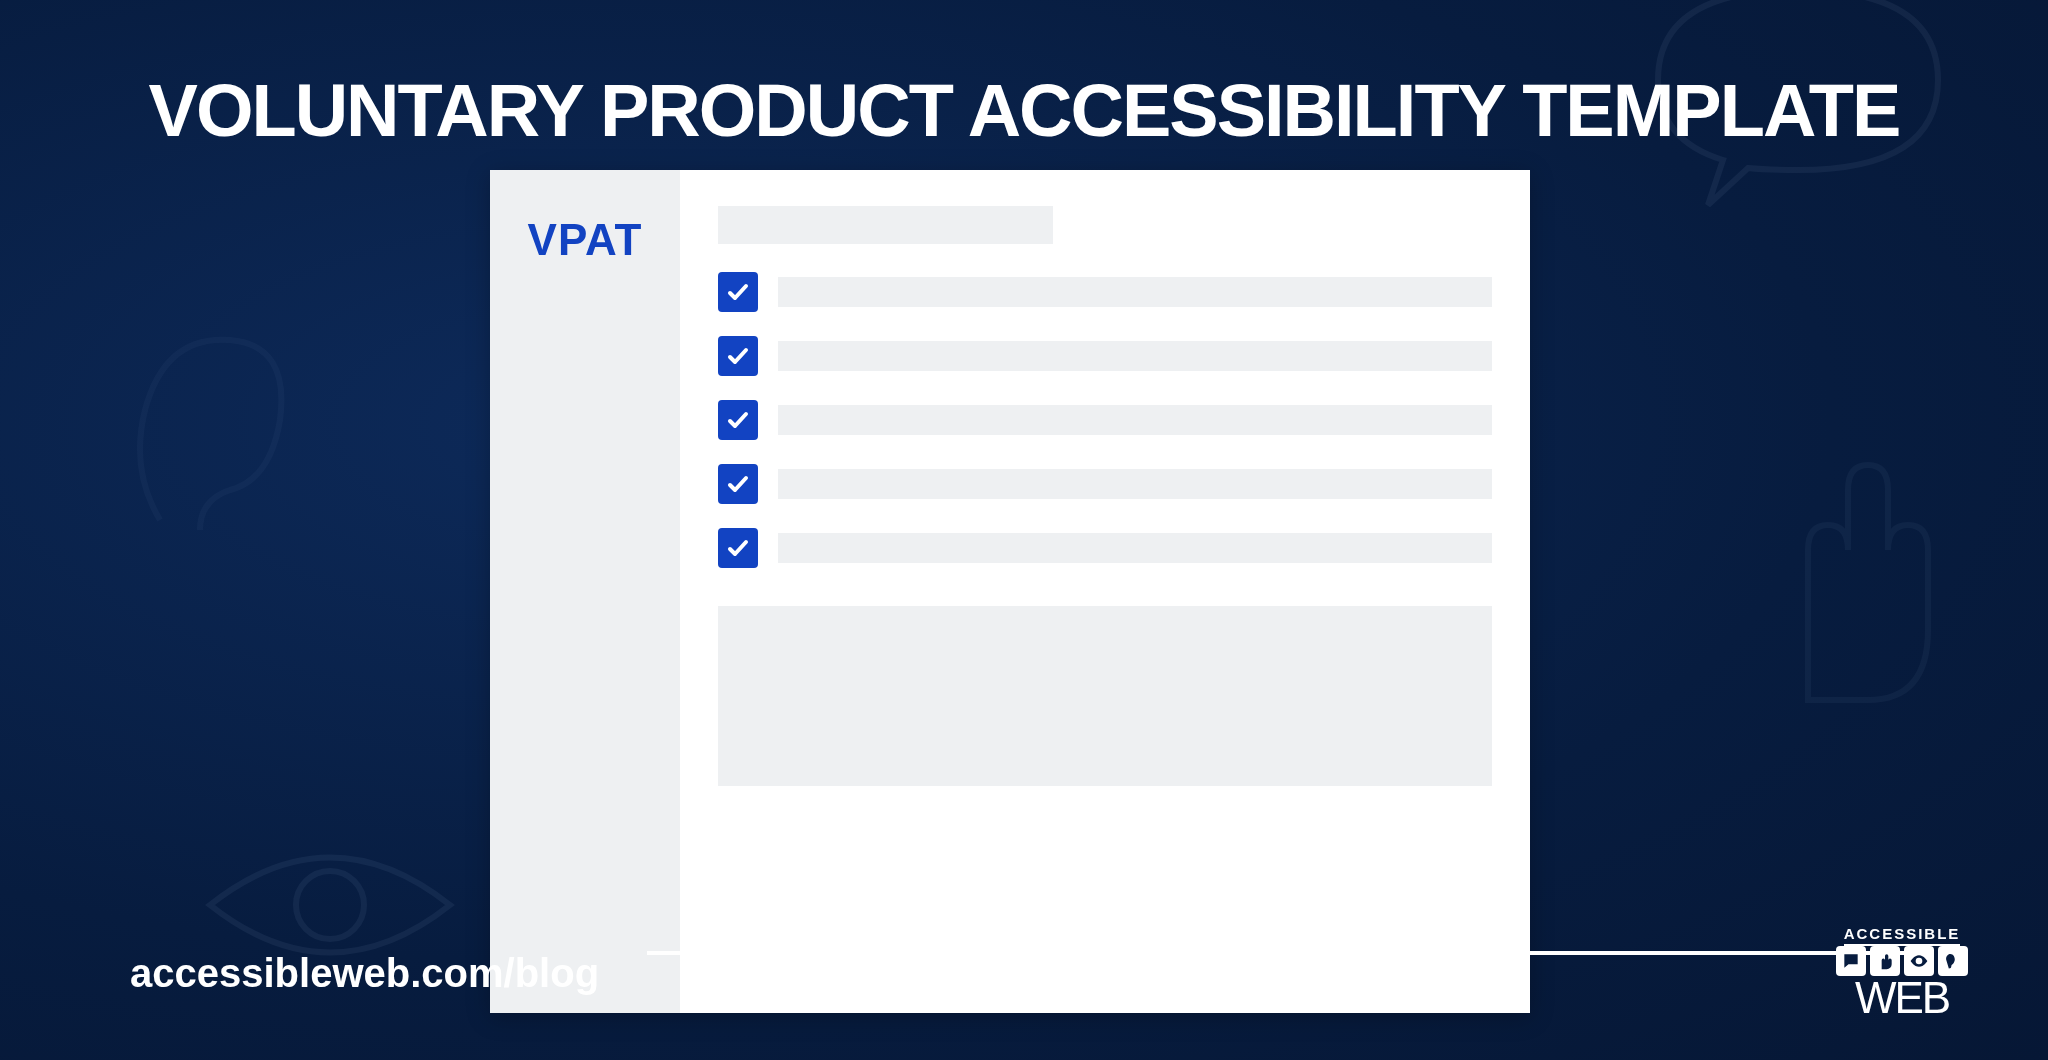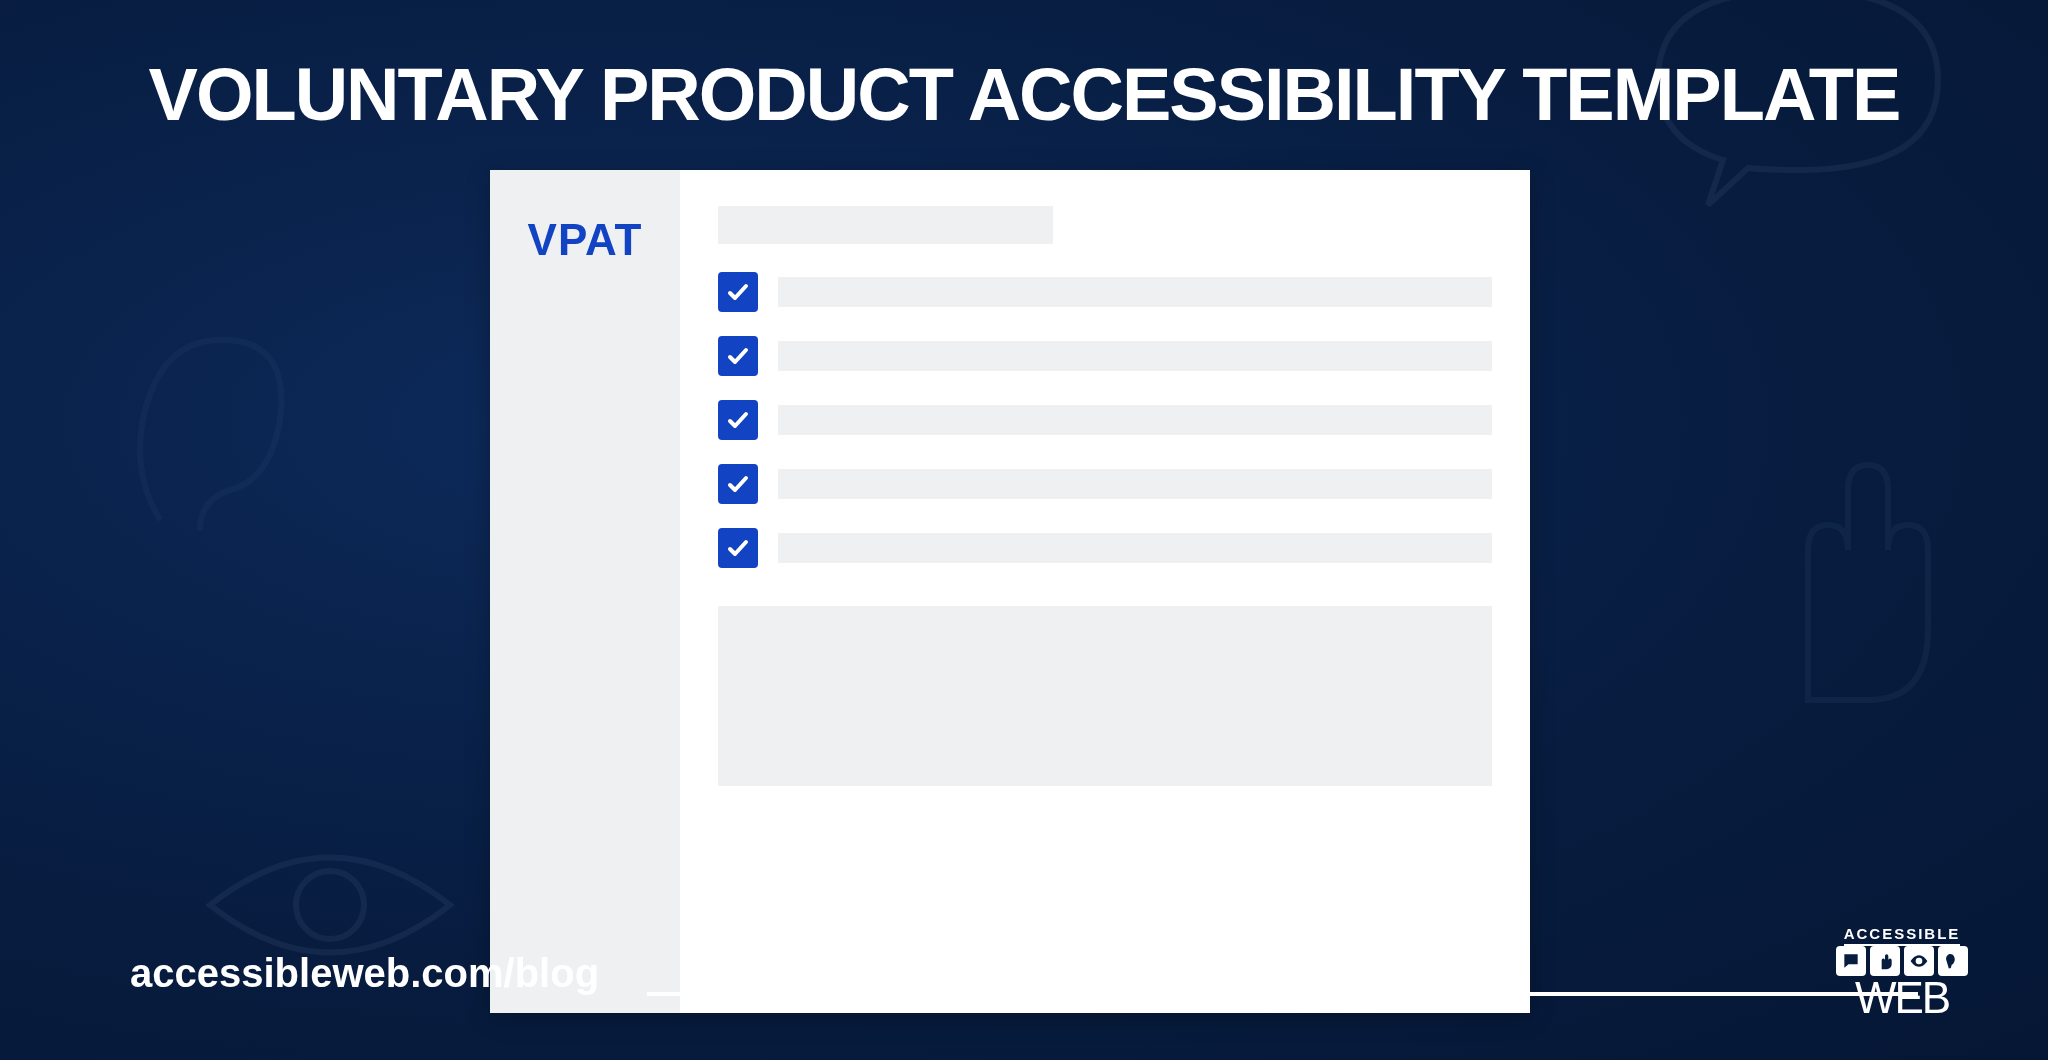--- a/index.html
+++ b/index.html
@@ -15,21 +15,21 @@
   .deco { position: absolute; opacity: 0.07; stroke: #a9c3e8; fill: none; stroke-width: 6; }
   .deco-eye     { left: 200px;  top: 820px;  width: 260px; height: 170px; }
   .deco-bubble  { right: 80px;  top: -30px;  width: 340px; height: 250px; }
   .deco-hand    { right: 60px;  top: 430px;  width: 240px; height: 280px; opacity: 0.05; }
   .deco-ear     { left: 120px;  top: 320px;  width: 180px; height: 220px; opacity: 0.04; }
 
   
   .headline {
     position: absolute;
     left: 0; right: 0;
-    top: 52px;
+    top: 68px;
     text-align: center;
     font-size: 74px;
     font-weight: 900;
     letter-spacing: -2px;
     font-style: normal;
   }
 
   
   .doc {
     position: absolute;
@@ -91,21 +91,21 @@
     background: #eef0f2;
   }
 
   
   .footer {
     position: absolute;
     left: 130px;
     right: 130px;
     bottom: 64px;
     display: flex;
-    align-items: flex-end;
+    align-items: flex-start;
   }
   .footer-url {
     font-size: 40px;
     font-weight: 700;
     white-space: nowrap;
   }
   .footer-rule {
     flex: 1;
     height: 4px;
     background: #fff;

